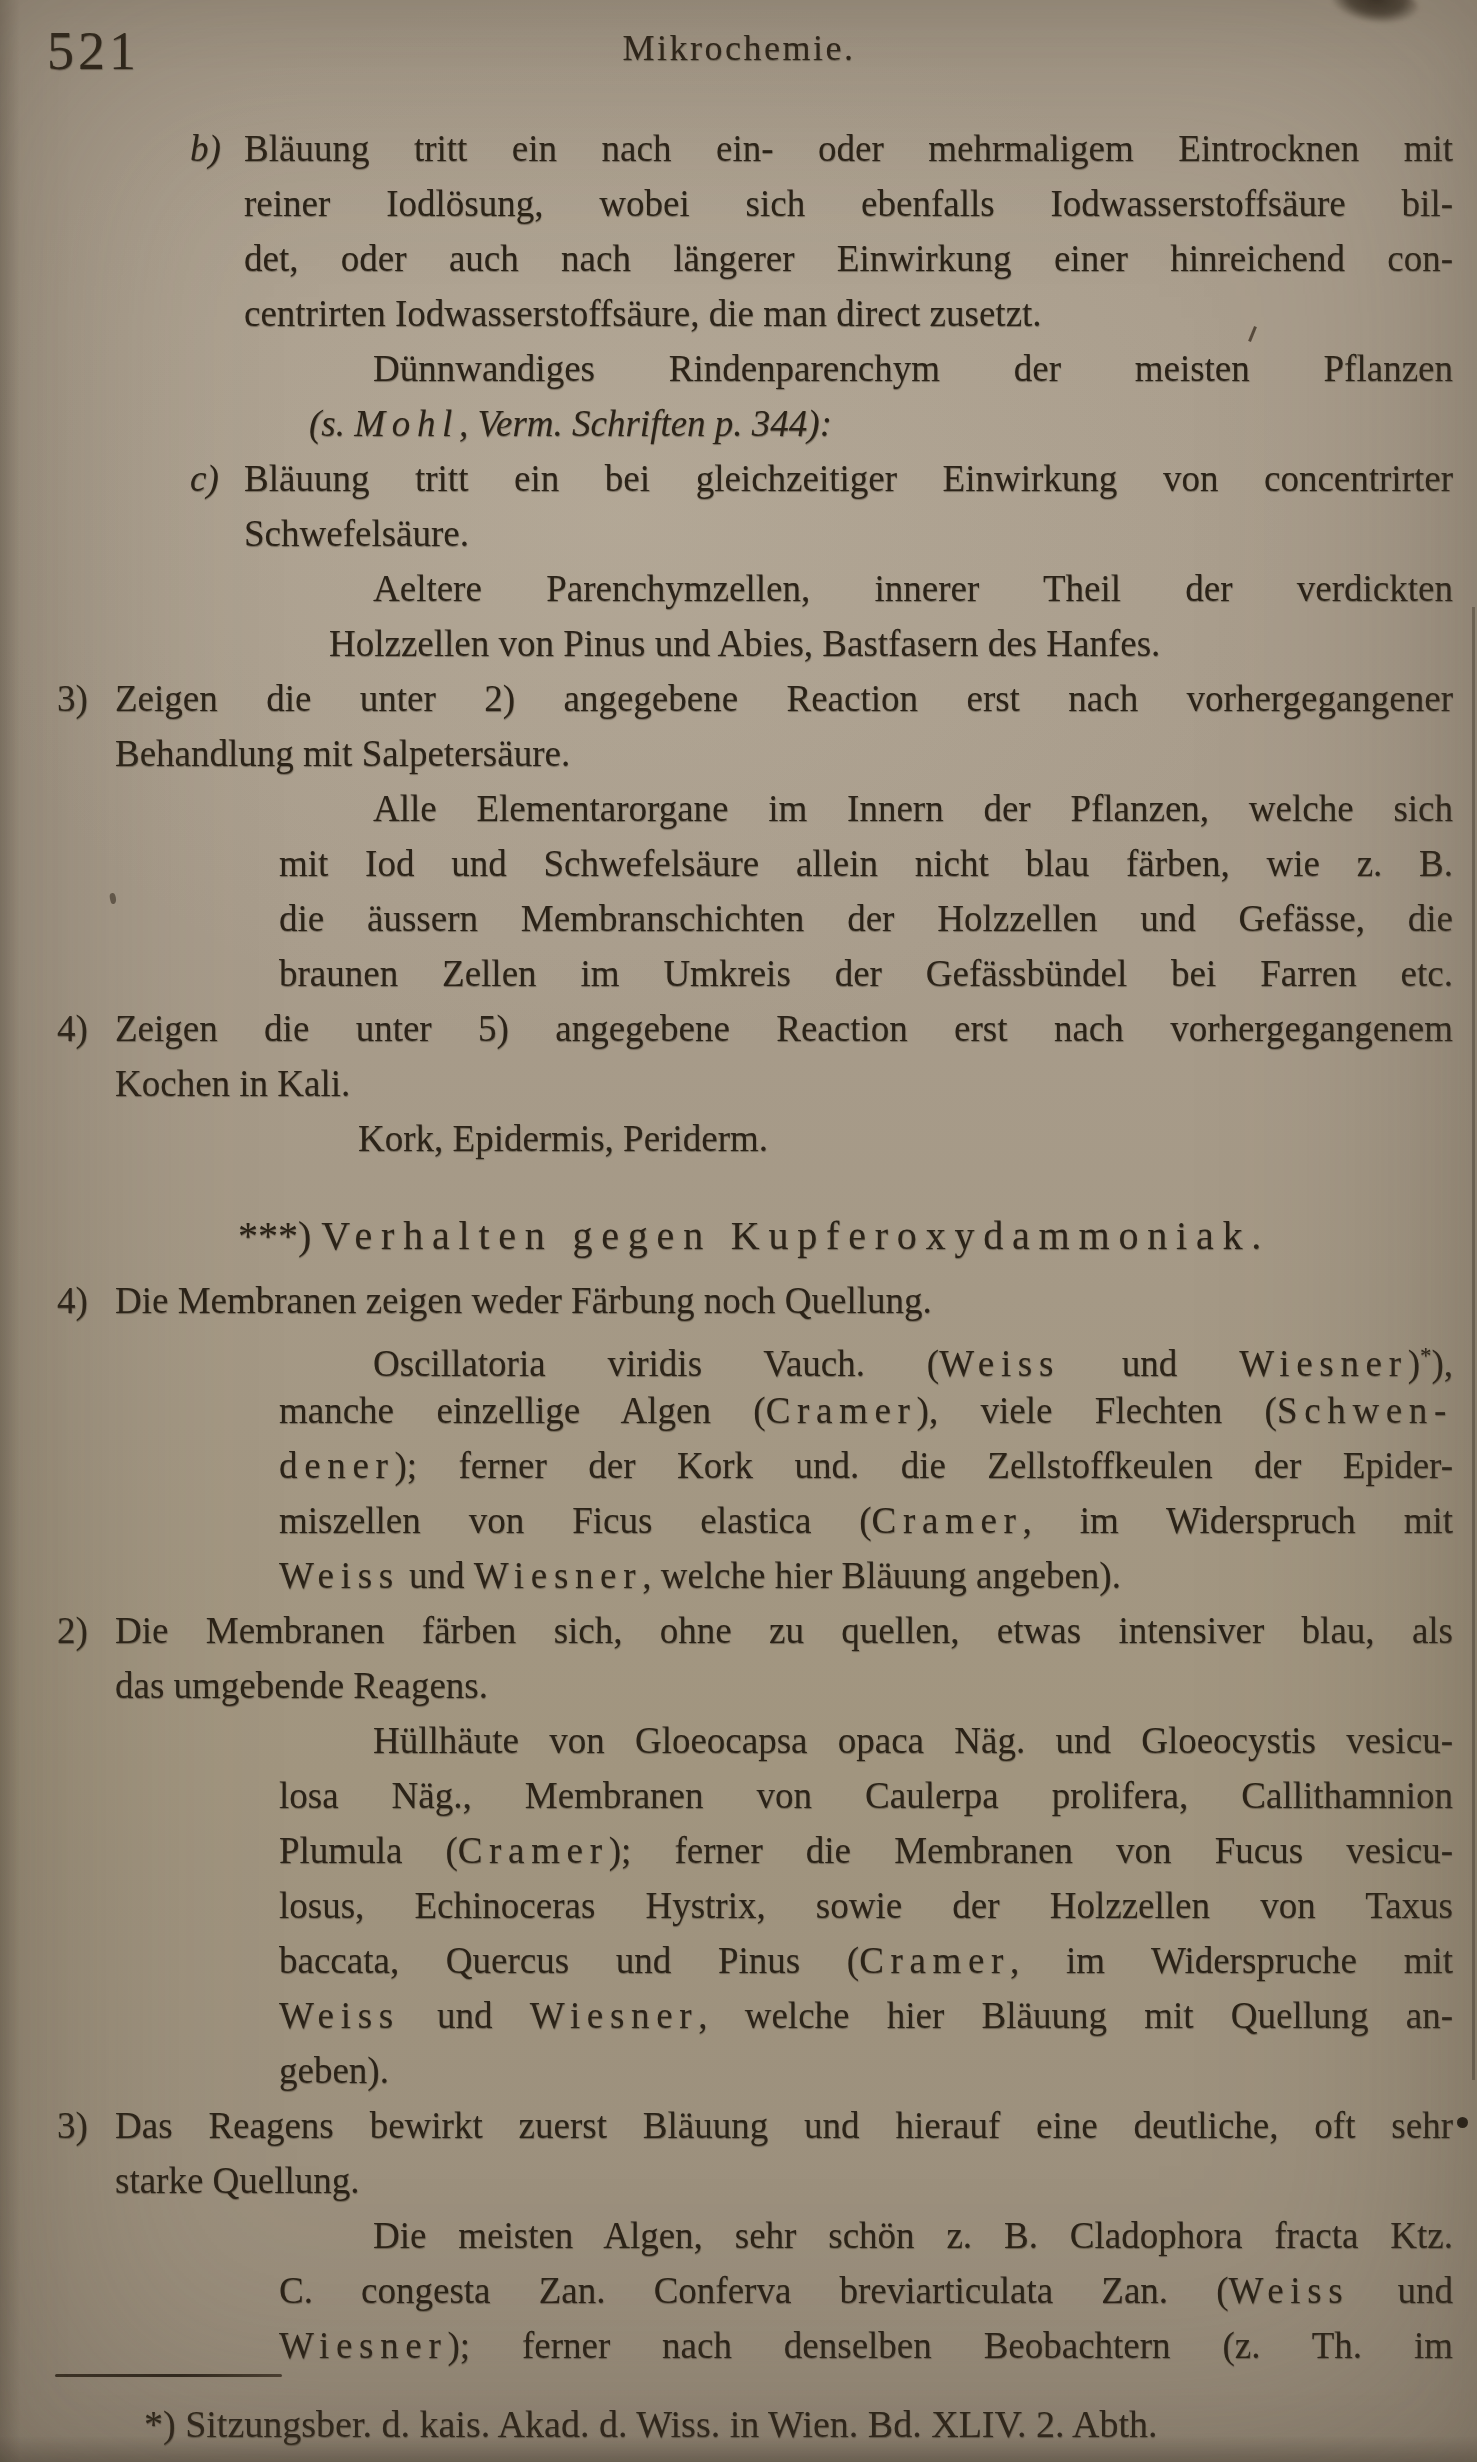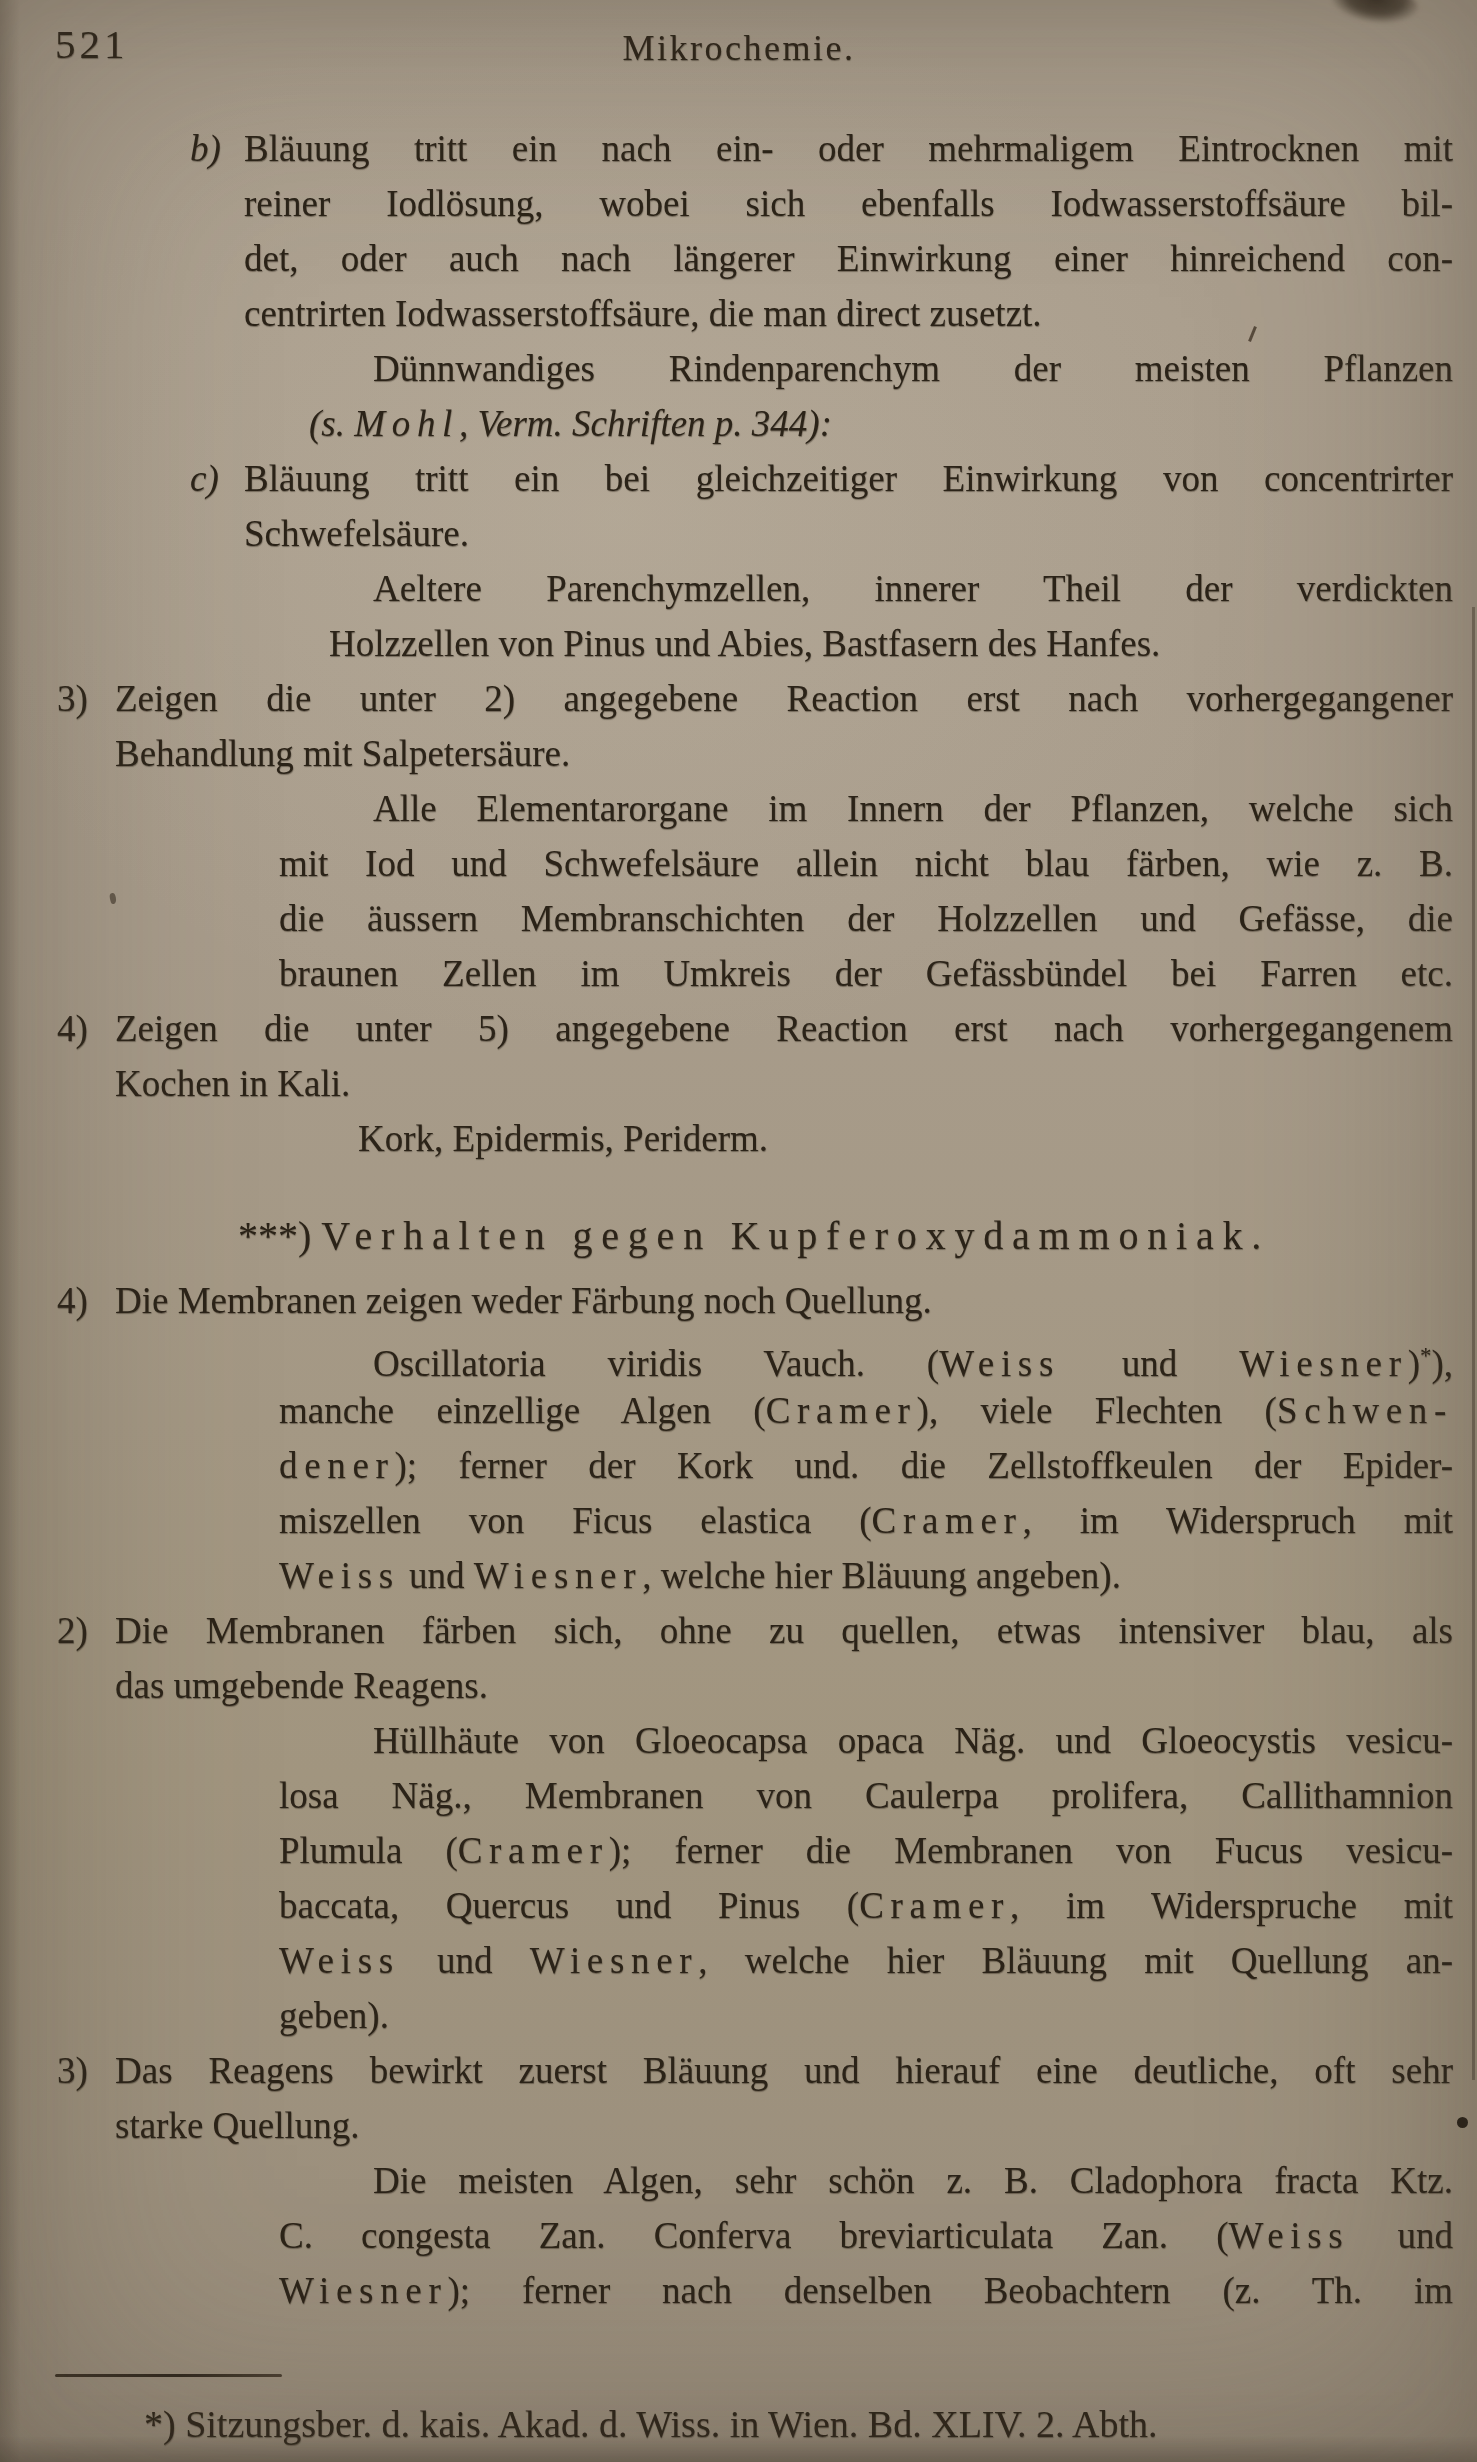--- a/index.html
+++ b/index.html
@@ -9,21 +9,21 @@
     font-family:"Liberation Serif","DejaVu Serif",serif;
     color:#2b2318;
     text-shadow:0.4px 0.6px 1px rgba(42,34,23,.45);
     background:
       radial-gradient(ellipse 945px 746px at 617px 517px, rgba(200,190,172,.30), rgba(200,190,172,0) 72%),
       linear-gradient(180deg,#ab9f8e 0%, #a89c8b 38%, #a1957f 72%, #998d7c 100%);
   }
   .vignette{position:absolute;inset:0;pointer-events:none;
     box-shadow:inset 0 0 229px 45px rgba(72,62,50,.30), inset 0 0 70px rgba(90,78,63,.18);}
   
-  .pagenum{position:absolute;top:20px;left:55px;font-size:41px;letter-spacing:4px;}
+  .pagenum{position:absolute;top:20px;left:47px;font-size:54px;letter-spacing:4px;}
   .ptitle{position:absolute;top:27px;left:0;width:100%;text-align:center;font-size:36px;letter-spacing:2.5px;}
   
   .body{position:absolute;top:121px;left:55px;width:1398px;}
   .line{position:relative;font-size:37px;line-height:55px;height:55px;}
   .line.just{text-align:justify;text-align-last:justify;}
   .marker{position:absolute;left:-58px;top:0;}
   .num,.numc{margin-left:60px;width:1338px;}
   .let,.letc{margin-left:189px;width:1209px;}
   .let .marker{left:-54px;font-style:italic;}
   .ex1{margin-left:318px;width:1080px;}
@@ -89,20 +89,21 @@
       <div class="line ex1 just"><span>Oscillatoria viridis Vauch. (</span><span class="sp">Weiss</span><span> und </span><span class="sp">Wiesner</span><span>)</span><span class="sup">*</span><span>),</span></div>
       <div class="line ex2 just"><span>manche einzellige Algen (</span><span class="sp">Cramer</span><span>), viele Flechten (</span><span class="sp">Schwen-</span></div>
       <div class="line ex2 just"><span class="sp">dener</span><span>); ferner der Kork und. die Zellstoffkeulen der Epider-</span></div>
       <div class="line ex2 just"><span>miszellen von Ficus elastica (</span><span class="sp">Cramer</span><span>, im Widerspruch mit</span></div>
       <div class="line ex2"><span class="sp">Weiss</span><span> und </span><span class="sp">Wiesner</span><span>, welche hier Bläuung angeben).</span></div>
       <div class="line num just"><span class="marker">2)</span><span>Die Membranen färben sich, ohne zu quellen, etwas intensiver blau, als</span></div>
       <div class="line numc"><span>das umgebende Reagens.</span></div>
       <div class="line ex1 just"><span>Hüllhäute von Gloeocapsa opaca Näg. und Gloeocystis vesicu-</span></div>
       <div class="line ex2 just"><span>losa Näg., Membranen von Caulerpa prolifera, Callithamnion</span></div>
       <div class="line ex2 just"><span>Plumula (</span><span class="sp">Cramer</span><span>); ferner die Membranen von Fucus vesicu-</span></div>
+      <div class="line ex2 just"><span>losus, Echinoceras Hystrix, sowie der Holzzellen von Taxus</span></div>
       <div class="line ex2 just"><span>baccata, Quercus und Pinus (</span><span class="sp">Cramer</span><span>, im Widerspruche mit</span></div>
       <div class="line ex2 just"><span class="sp">Weiss</span><span> und </span><span class="sp">Wiesner</span><span>, welche hier Bläuung mit Quellung an-</span></div>
       <div class="line ex2"><span>geben).</span></div>
       <div class="line num just"><span class="marker">3)</span><span>Das Reagens bewirkt zuerst Bläuung und hierauf eine deutliche, oft sehr</span></div>
       <div class="line numc"><span>starke Quellung.</span></div>
       <div class="line ex1 just"><span>Die meisten Algen, sehr schön z. B. Cladophora fracta Ktz.</span></div>
       <div class="line ex2 just"><span>C. congesta Zan. Conferva breviarticulata Zan. (</span><span class="sp">Weiss</span><span> und</span></div>
       <div class="line ex2 just"><span class="sp">Wiesner</span><span>); ferner nach denselben Beobachtern (z. Th. im</span></div>
     </div>
 

